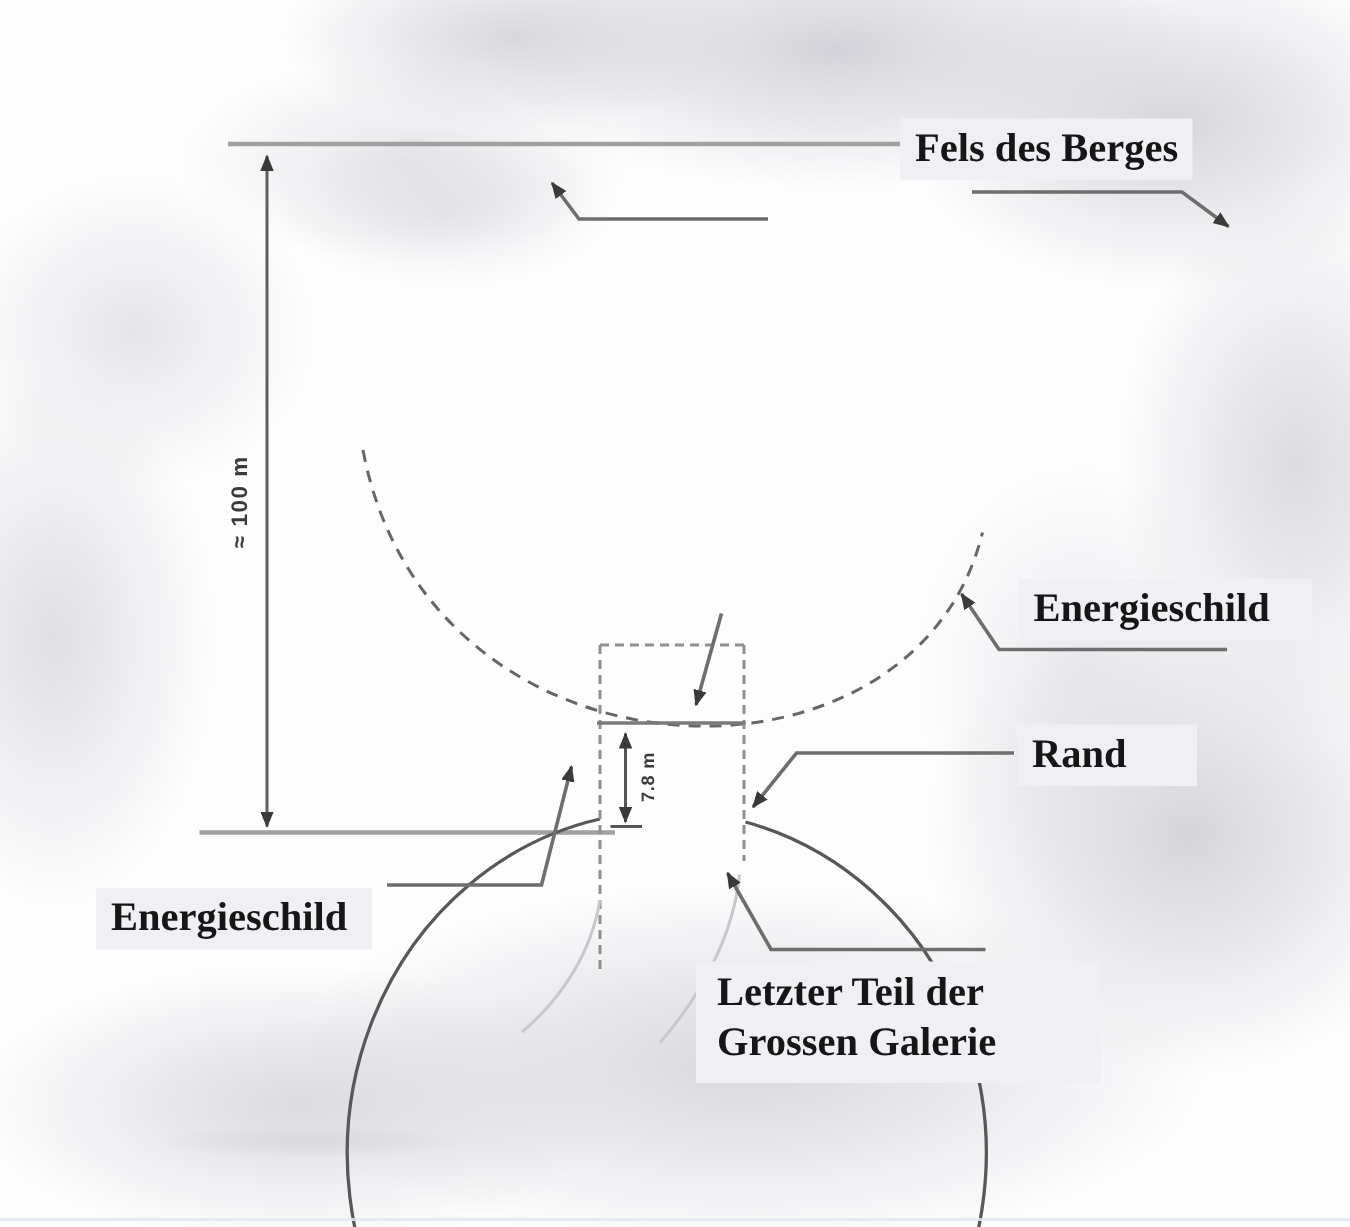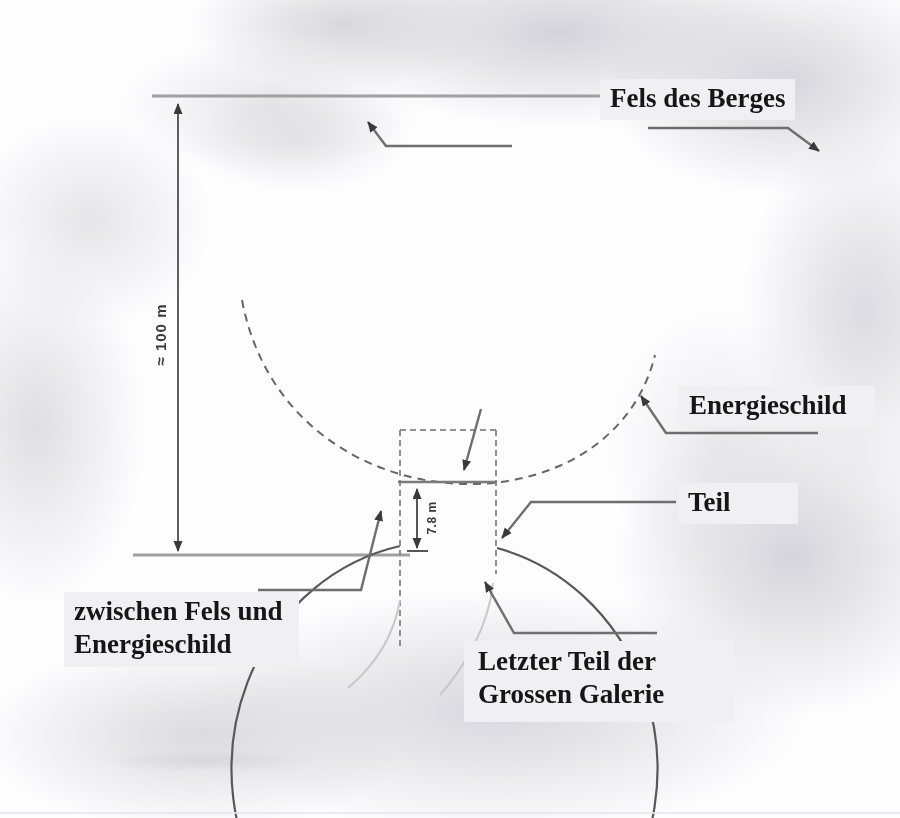--- a/index.html
+++ b/index.html
@@ -91,24 +91,23 @@
     <path d="M 258 590 L 361 590 L 381 511" fill="none" stroke="#6e6e6e" stroke-width="2.4" marker-end="url(#arr)"></path>
     <path d="M 657 633 L 514 633 L 485 582" fill="none" stroke="#6e6e6e" stroke-width="2.4" marker-end="url(#arr)"></path>
   </svg>
 
   <div class="lbl" style="left:600px;top:79px">Fels des Berges</div>
 
 
 
   <div class="lbl" style="left:679px;top:386px;padding-right:28px">Energieschild</div>
 
-  <div class="lbl" style="left:678px;top:483px;min-width:100px">Teil</div>
+  <div class="lbl" style="left:678px;top:483px;min-width:100px">Rand</div>
 
   <div class="lbl" style="left:64px;top:592px;padding-right:16px">
-    <span class="ln">zwischen Fels und</span>
     <span class="ln">Energieschild</span>
   </div>
 
   <div class="lbl" style="left:464px;top:641px;padding:4px 70px 10px 14px">
     <span class="ln">Letzter Teil der</span>
     <span class="ln">Grossen Galerie</span>
   </div>
 
   <div class="dim" id="dim-100">≈ 100 m</div>
 

